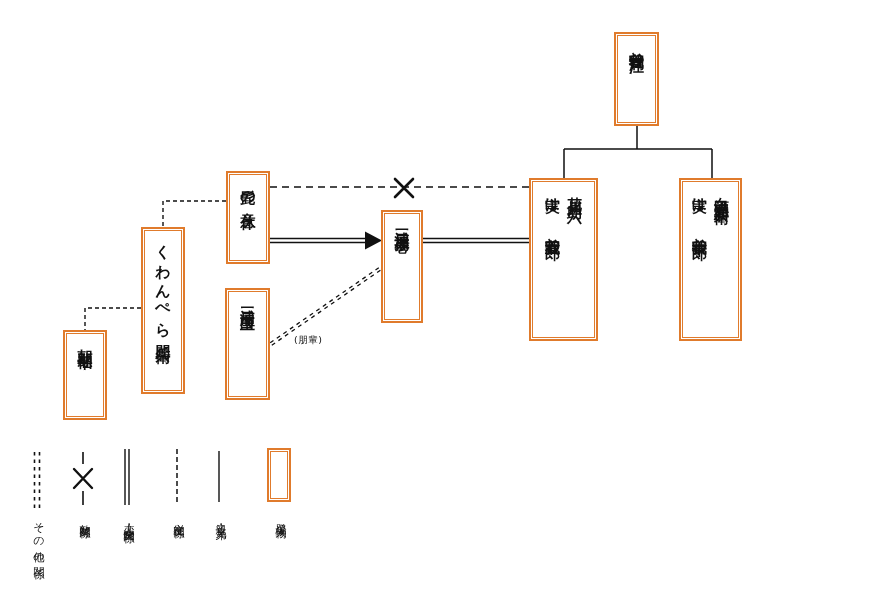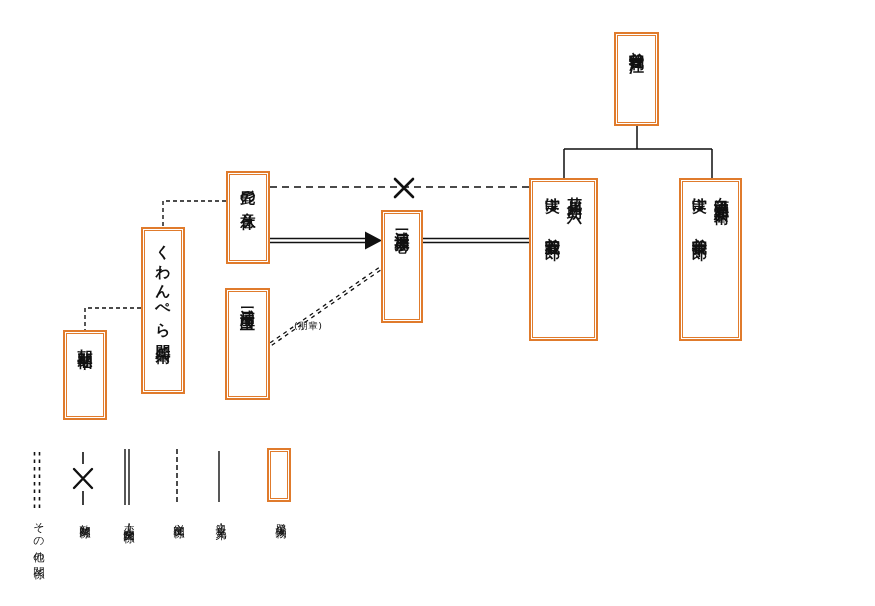--- a/index.html
+++ b/index.html
@@ -100,21 +100,21 @@
   </div>
 
   <div class="cbox" style="left:381px;top:210px;width:42px;height:113px">
     <span class="name">三浦屋揚巻</span>
   </div>
 
   <div class="cbox" style="left:225px;top:288px;width:45px;height:112px">
     <span class="name">三浦屋白玉</span>
   </div>
 
-  <div class="annot" style="left:294px;top:320px">(朋輩)</div>
+  <div class="annot" style="left:294px;top:334px">(朋輩)</div>
 
   <div class="cbox" style="left:267px;top:448px;width:24px;height:54px"></div>
 
   <div class="legend-label" style="left:29px;top:515px">その他の関係</div>
   <div class="legend-label" style="left:75px;top:515px">敵対関係</div>
   <div class="legend-label" style="left:119px;top:515px">恋人・夫婦関係</div>
   <div class="legend-label" style="left:169px;top:515px">主従関係</div>
   <div class="legend-label" style="left:211px;top:515px">親子・兄弟</div>
   <div class="legend-label" style="left:271px;top:515px">登場人物</div>
 

